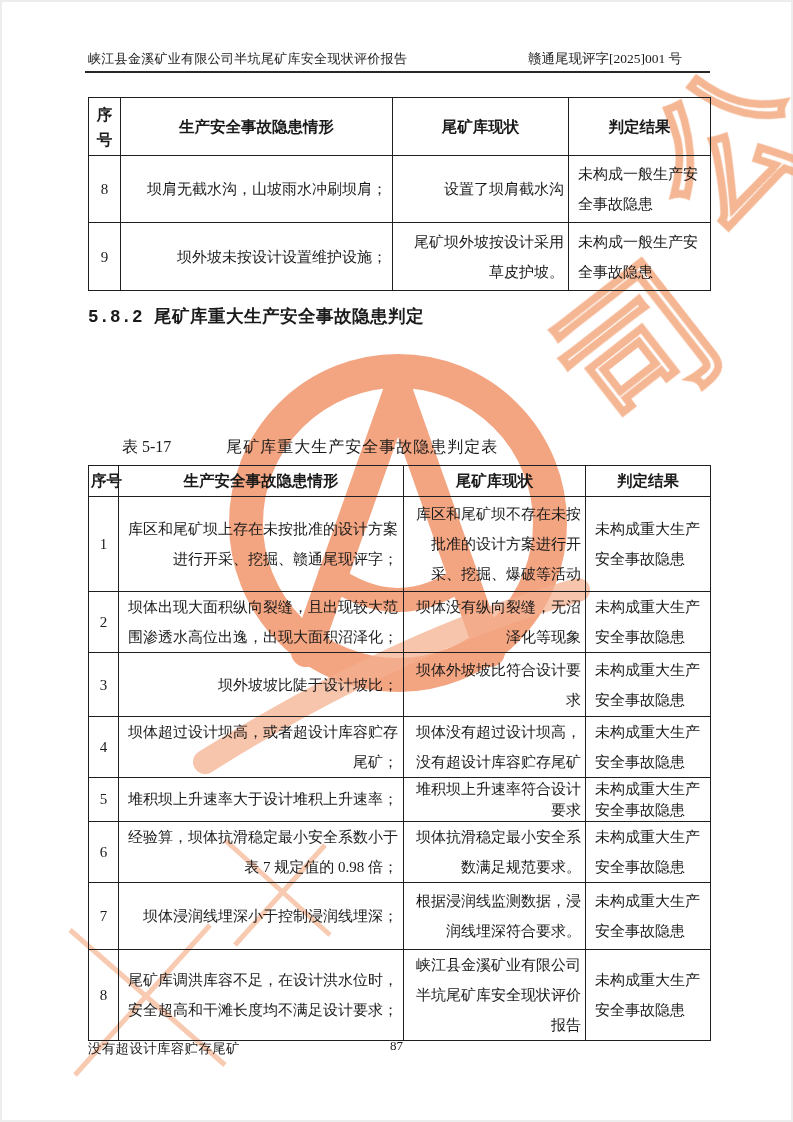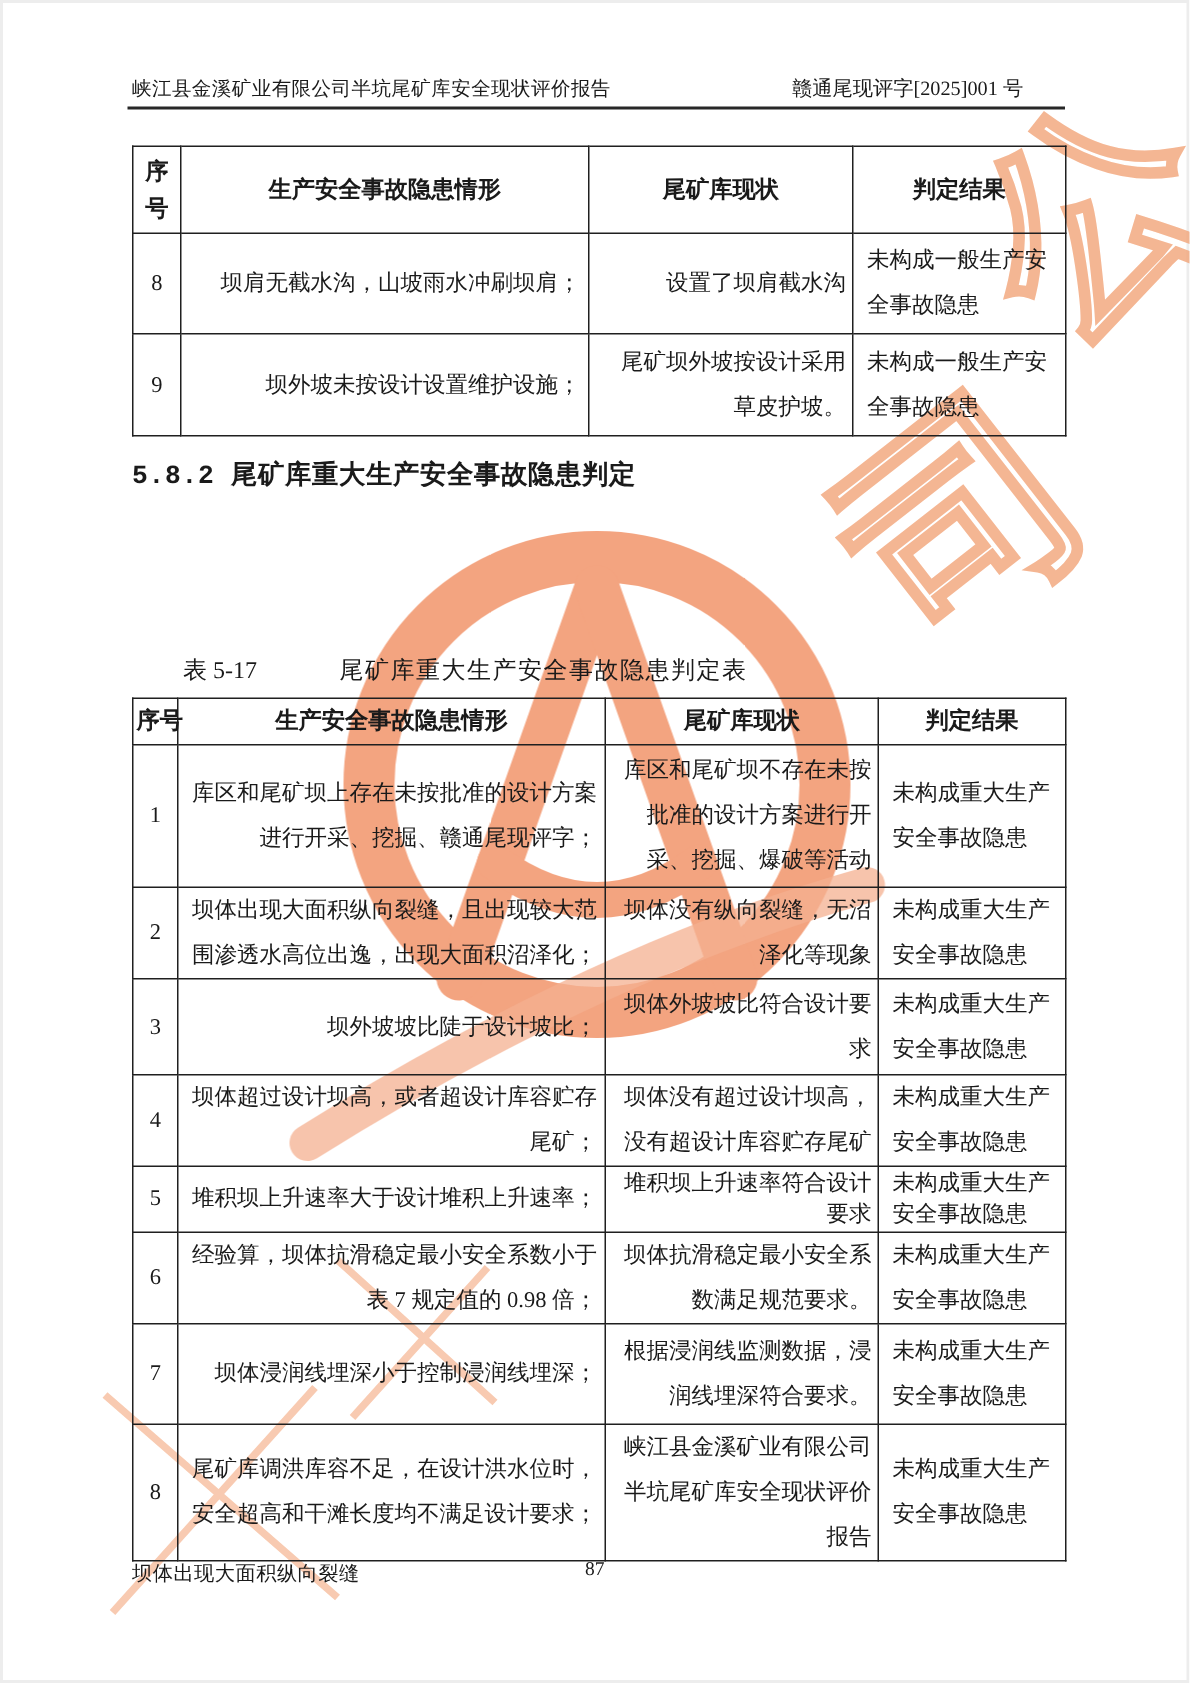--- a/index.html
+++ b/index.html
@@ -212,17 +212,17 @@
       </tr>
       <tr class="r-8">
         <td class="c-no">8</td>
         <td class="c-sit">尾矿库调洪库容不足，在设计洪水位时，安全超高和干滩长度均不满足设计要求；</td>
         <td class="c-stat">峡江县金溪矿业有限公司半坑尾矿库安全现状评价报告</td>
         <td class="c-res">未构成重大生产安全事故隐患</td>
       </tr>
     </tbody>
       </table>
 
-    <div class="ftr-left">坝体出现大面积纵向裂缝</div>
+    <div class="ftr-left">没有超设计库容贮存尾矿</div>
     <div class="ftr-page">87</div>
 
   </div>
 </div>
 
 </body></html>

